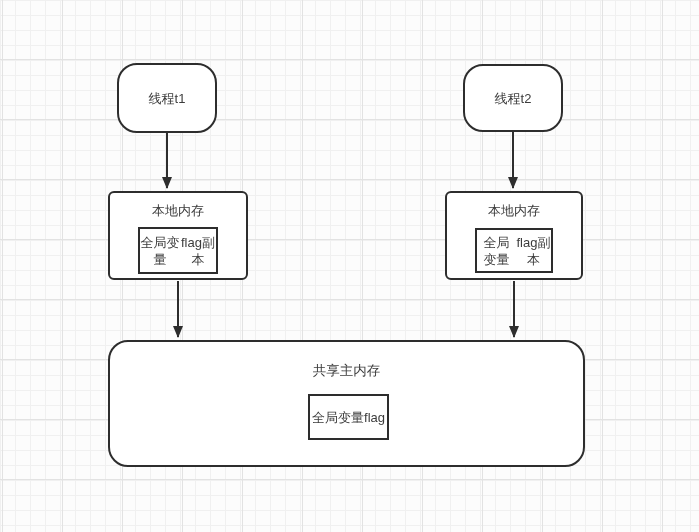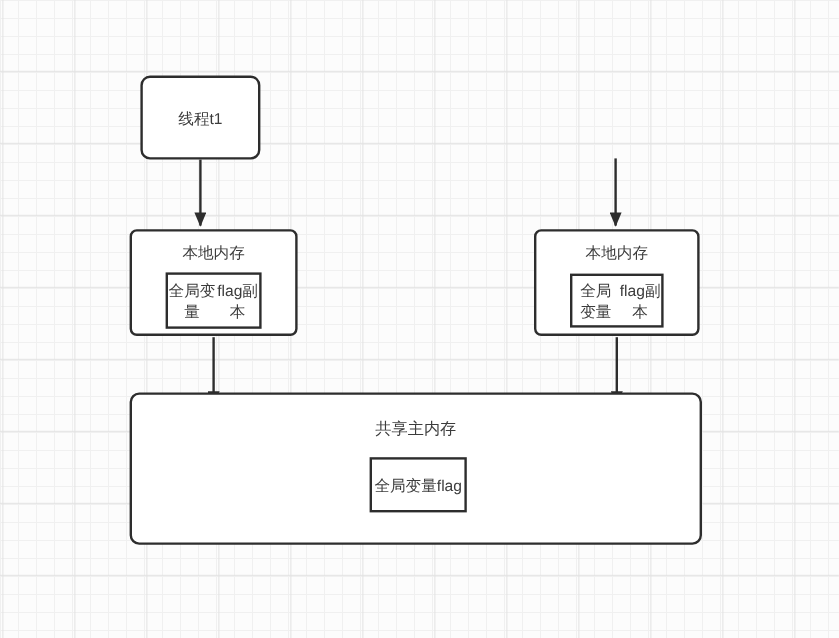--- a/index.html
+++ b/index.html
@@ -23,21 +23,21 @@
   }
   .node {
     position: absolute;
     box-sizing: border-box;
     border: 2px solid var(--border, #2d2d2d);
     background: #ffffff;
     color: var(--text, #3c3c3c);
     font-size: 13px;
     text-align: center;
   }
-  .rounded { border-radius: 8px; }
+  .rounded { border-radius: 20px; }
   .node-label {
     display: block;
     line-height: 17px;
   }
   
   .thread {
     display: flex;
     align-items: center;
     justify-content: center;
   }
@@ -86,38 +86,41 @@
     <line x1="167" y1="133" x2="167" y2="188" stroke="#2d2d2d" stroke-width="2" marker-end="url(#arrowhead)"></line>
     <line x1="513" y1="132" x2="513" y2="188" stroke="#2d2d2d" stroke-width="2" marker-end="url(#arrowhead)"></line>
     <line x1="178" y1="281" x2="178" y2="337" stroke="#2d2d2d" stroke-width="2" marker-end="url(#arrowhead)"></line>
     <line x1="514" y1="281" x2="514" y2="337" stroke="#2d2d2d" stroke-width="2" marker-end="url(#arrowhead)"></line>
   </svg>
 
   <div class="node rounded thread" style="left:117px; top:63px; width:100px; height:70px;">
     <span class="node-label">线程t1</span>
   </div>
 
+  <div class="node rounded thread" style="left:463px; top:64px; width:100px; height:68px;">
+    <span class="node-label">线程t2</span>
+  </div>
 
   <div class="node rounded" style="left:108px; top:191px; width:140px; height:89px; border-radius:6px;">
     <span class="mem-title">本地内存</span>
     <div class="inner-box" style="left:28px; top:34px; width:80px; height:47px;">
       <span class="node-label">全局变量</span>
       <span class="node-label">flag副本</span>
     </div>
   </div>
 
   <div class="node rounded" style="left:445px; top:191px; width:138px; height:89px; border-radius:6px;">
     <span class="mem-title">本地内存</span>
     <div class="inner-box" style="left:28px; top:35px; width:78px; height:45px;">
       <span class="node-label">全局变量</span>
       <span class="node-label">flag副本</span>
     </div>
   </div>
 
-  <div class="node rounded" style="left:108px; top:327px; width:477px; height:127px;">
+  <div class="node rounded" style="left:108px; top:340px; width:477px; height:127px;">
     <span class="main-title">共享主内存</span>
     <div class="inner-box" style="left:198px; top:52px; width:81px; height:46px;">
       <span class="node-label">全局变量</span>
       <span class="node-label">flag</span>
     </div>
   </div>
 
 </div>
 
 </body></html>

